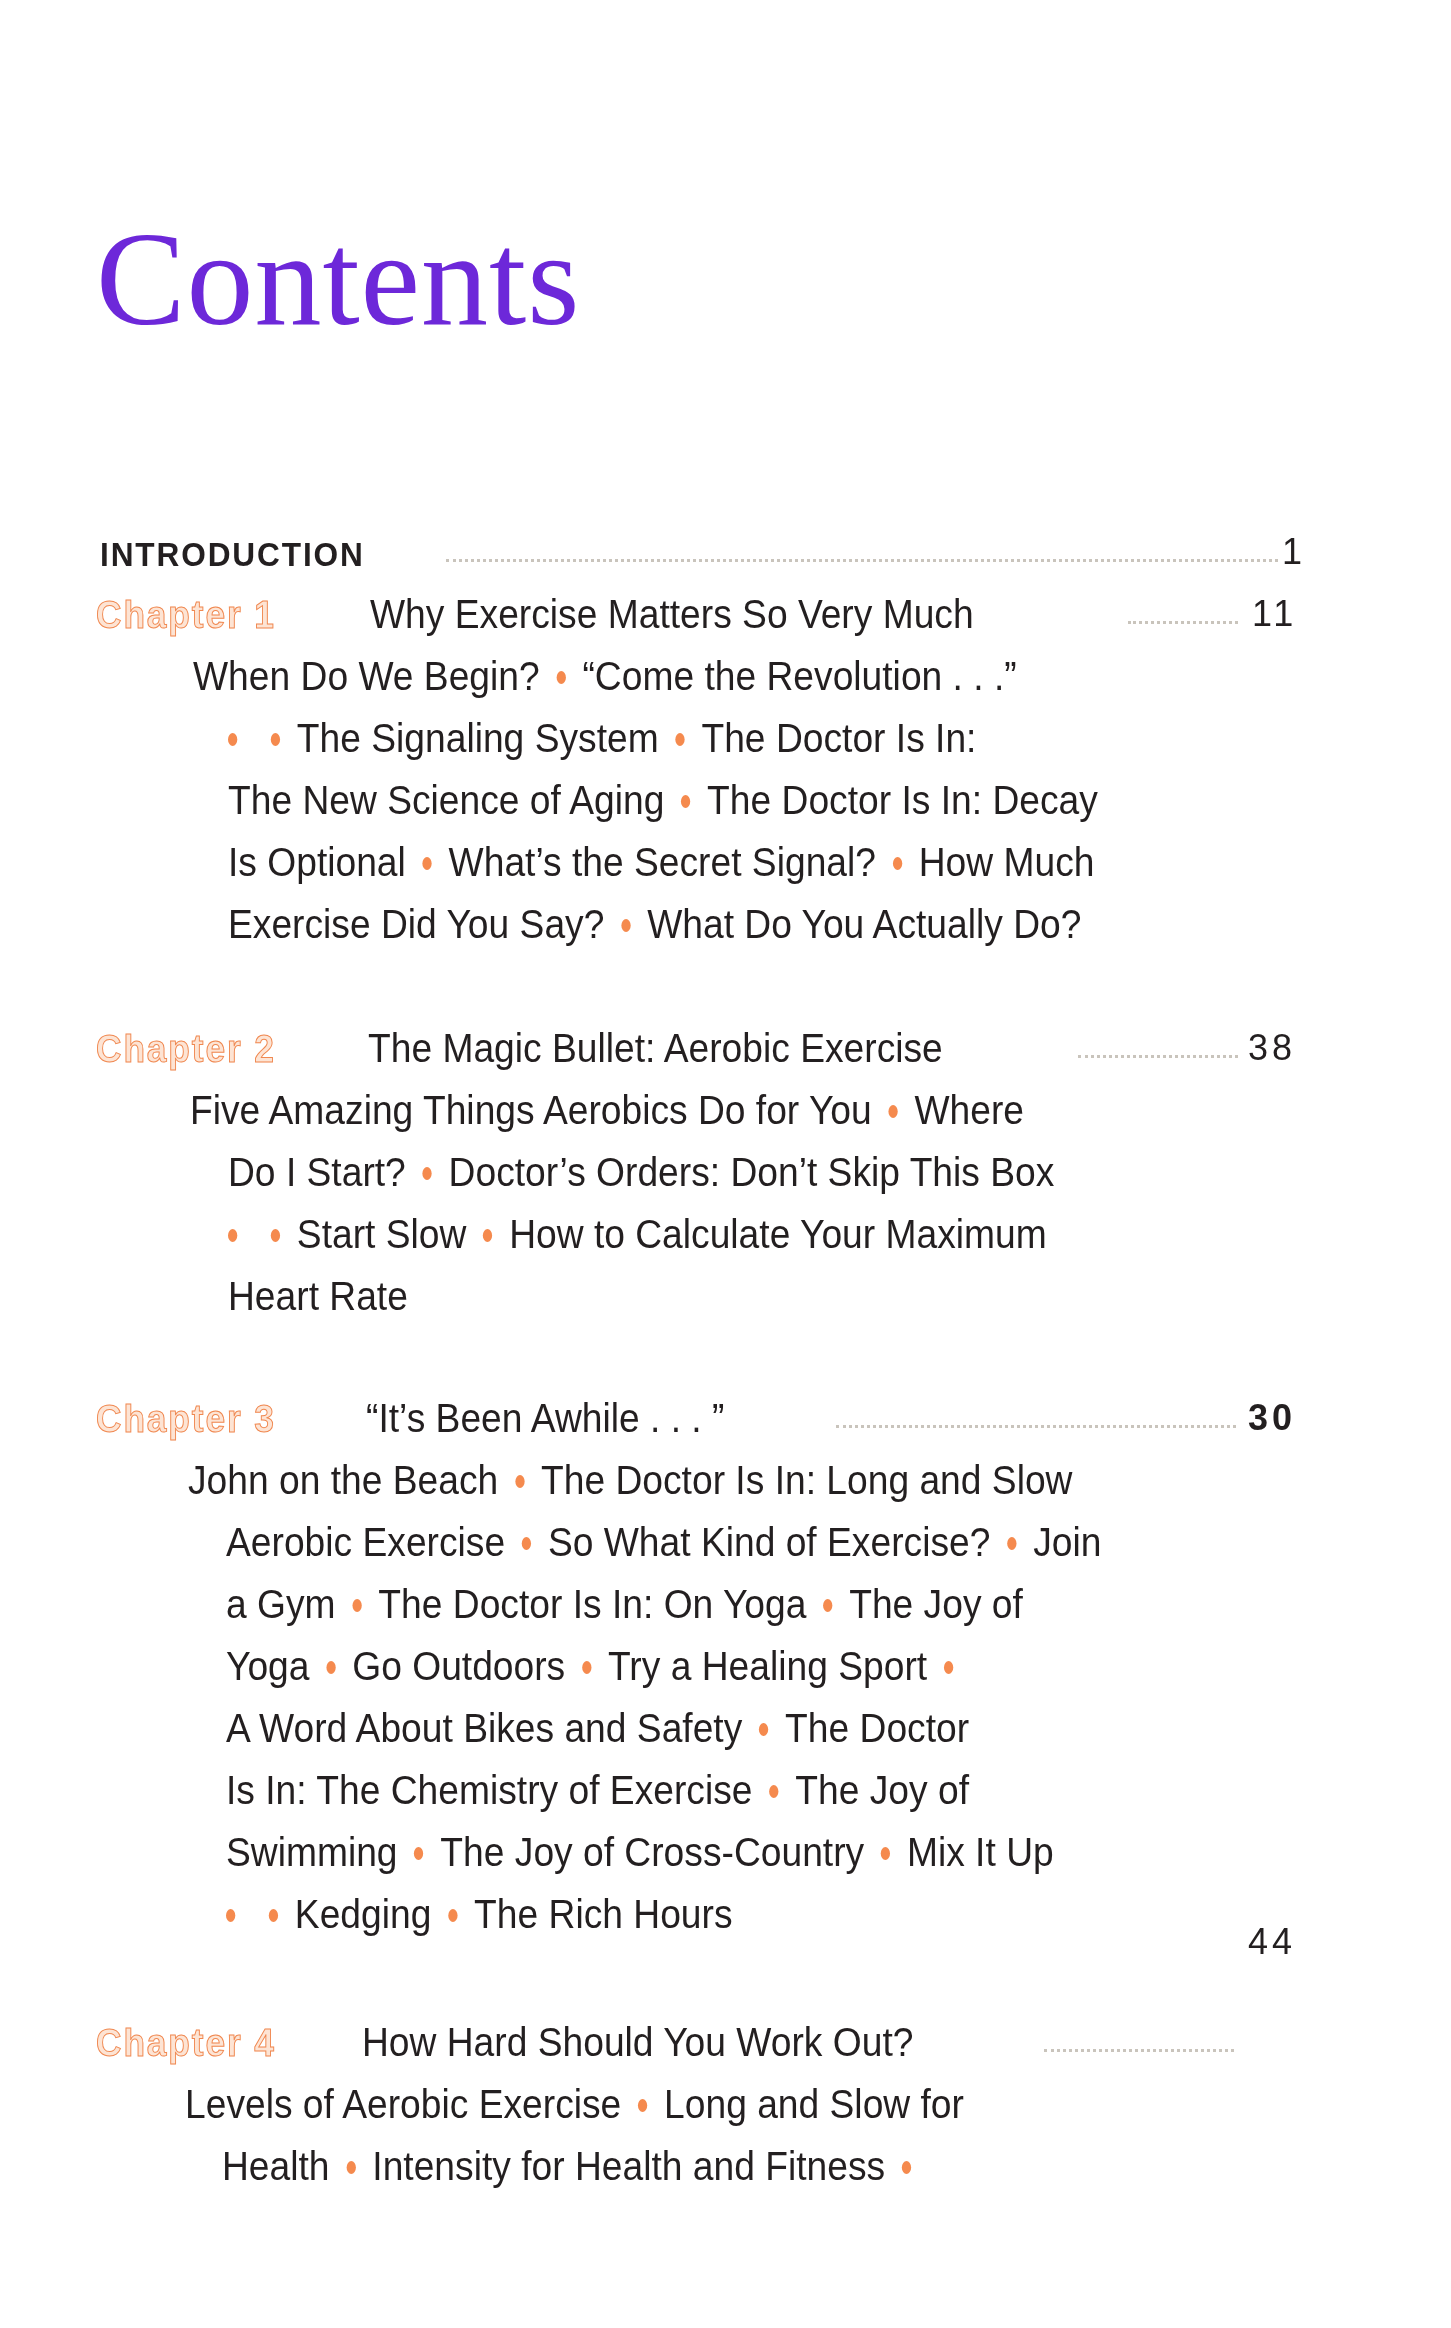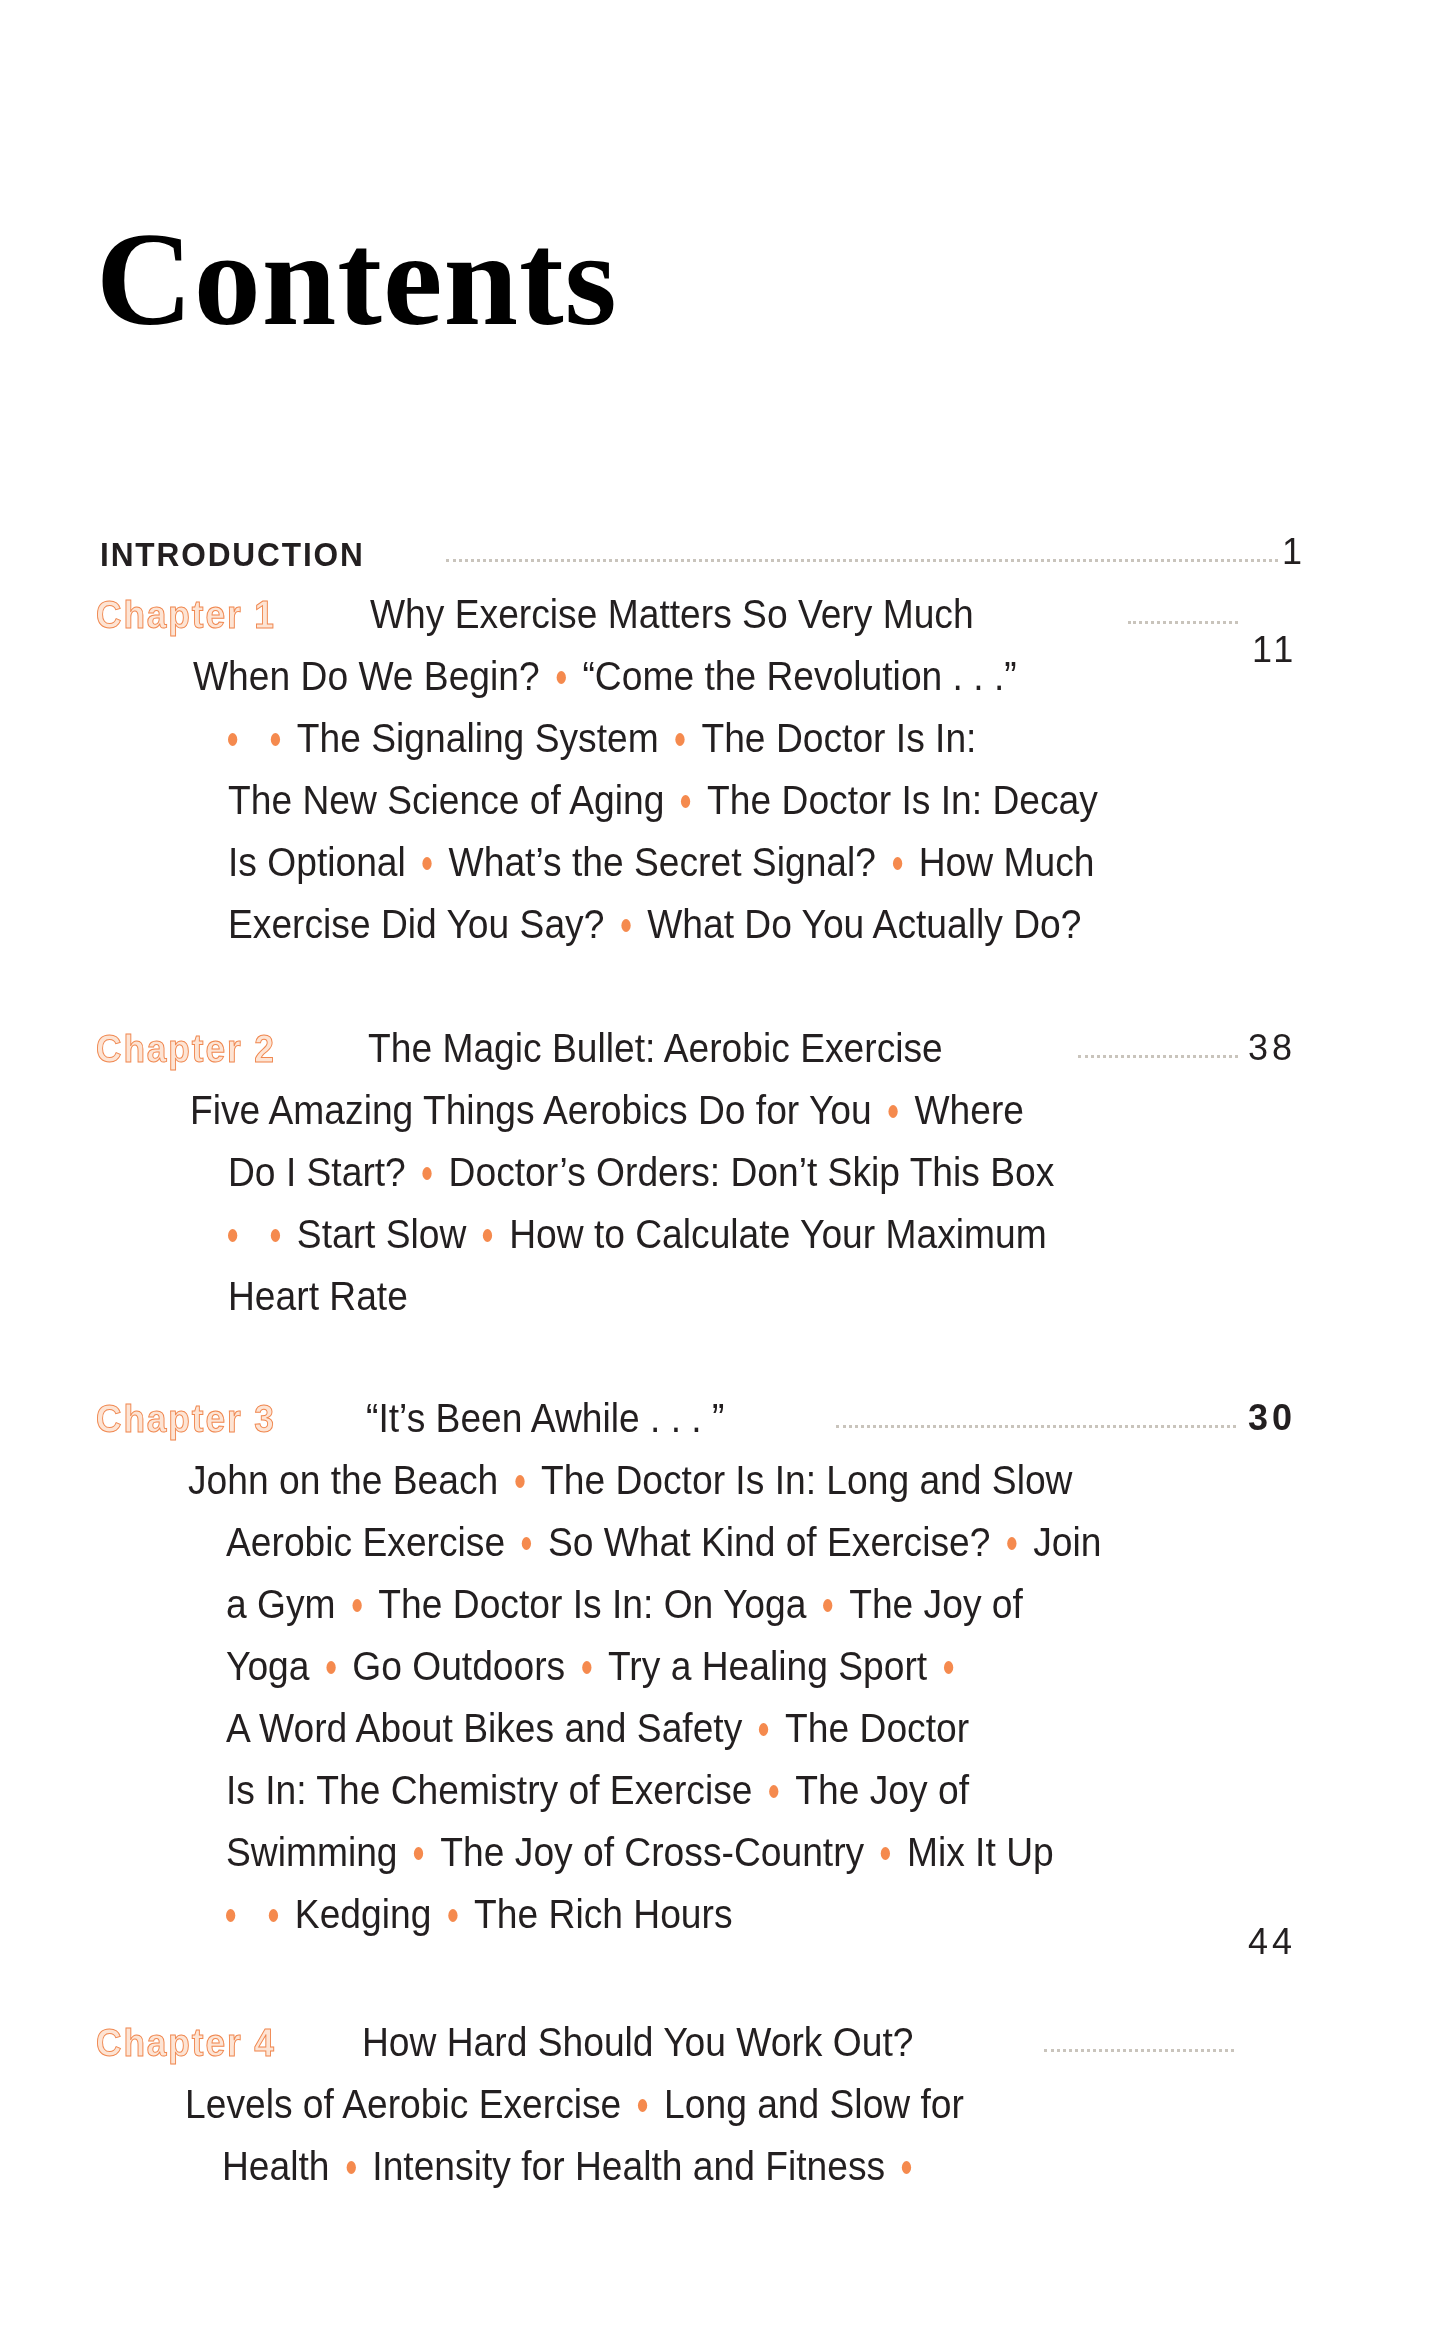--- a/index.html
+++ b/index.html
@@ -1,20 +1,20 @@
 <!DOCTYPE html>
 <html><head>
 <meta charset="utf-8">
 <style>
   html, body { margin: 0; padding: 0; background: #ffffff; }
   body { width: 1451px; height: 2328px; position: relative; overflow: hidden;
          font-family: "Liberation Sans", "DejaVu Sans", sans-serif; color: #231f20; }
   .title { position: absolute; left: 96px; top: 212px; margin: 0;
-           font-family: "Liberation Serif", "DejaVu Serif", serif; font-weight: bold;
-           font-size: 134px; line-height: 1; color: #000000; letter-spacing: 1px; text-align: right; }
+           font-family: "Liberation Serif", "DejaVu Serif", serif; font-weight: normal;
+           font-size: 134px; line-height: 1; color: #6d28d9; letter-spacing: 1px; text-align: right; }
   .line { position: absolute; white-space: nowrap; font-size: 40px; line-height: 52px;
           transform: scaleX(0.93); transform-origin: left center; }
   .intro-label { font-weight: bold; font-size: 34px; letter-spacing: 2px; }
   .chap-label { color: #f6a77d; font-weight: bold; font-size: 38px; letter-spacing: 2px;
                 -webkit-text-stroke: 1px #f08850; color: #fde4d4; }
   .leader { position: absolute; height: 3px; border-bottom: 3px dotted #c9c4bc; }
   .pagenum { position: absolute; font-size: 36px; line-height: 52px; letter-spacing: 4px; }
   .bullet { display: inline-block; width: 10px; height: 13px; border-radius: 50%;
             background: #f58a4e; margin: 0 18px; vertical-align: middle; position: relative; top: -2px; }
 </style>
@@ -26,21 +26,21 @@
 <div id="toc">
 
   <div class="line" style="left:100px; top:526px;">
     <span class="intro-label">INTRODUCTION</span>
   </div>
   <div class="leader" style="left:446px; width:832px; top:556px;"></div>
   <div class="pagenum" style="left:1282px; top:526px;">1</div>
 <div class="line" style="left: 96px; top: 588px;"><span class="chap-label">Chapter 1</span></div>
     <div class="line" style="left: 370px; top: 588px;">Why Exercise Matters So Very Much</div>
     <div class="leader" style="left: 1128px; width: 110px; top: 618px;"></div>
-    <div class="pagenum" style="left: 1252px; top: 588px; margin-top: 36px;">11</div>
+    <div class="pagenum" style="left: 1252px; top: 588px;">11</div>
     <div class="line" style="left: 193px; top: 650px;"><span>When Do We Begin?</span><span class="bullet"></span><span>“Come the Revolution . . .”</span></div>
     <div class="line" style="left: 228px; top: 712px;"><span class="bullet" style="margin-left: 0px;"></span><span class="bullet"></span><span>The Signaling System</span><span class="bullet"></span><span>The Doctor Is In:</span></div>
     <div class="line" style="left: 228px; top: 774px;"><span>The New Science of Aging</span><span class="bullet"></span><span>The Doctor Is In: Decay</span></div>
     <div class="line" style="left: 228px; top: 836px;"><span>Is Optional</span><span class="bullet"></span><span>What’s the Secret Signal?</span><span class="bullet"></span><span>How Much</span></div>
     <div class="line" style="left: 228px; top: 898px;"><span>Exercise Did You Say?</span><span class="bullet"></span><span>What Do You Actually Do?</span></div>
     <div class="line" style="left: 96px; top: 1022px;"><span class="chap-label">Chapter 2</span></div>
     <div class="line" style="left: 368px; top: 1022px;">The Magic Bullet: Aerobic Exercise</div>
     <div class="leader" style="left: 1078px; width: 160px; top: 1052px;"></div>
     <div class="pagenum" style="left: 1248px; top: 1022px;">38</div>
     <div class="line" style="left: 190px; top: 1084px;"><span>Five Amazing Things Aerobics Do for You</span><span class="bullet"></span><span>Where</span></div>

